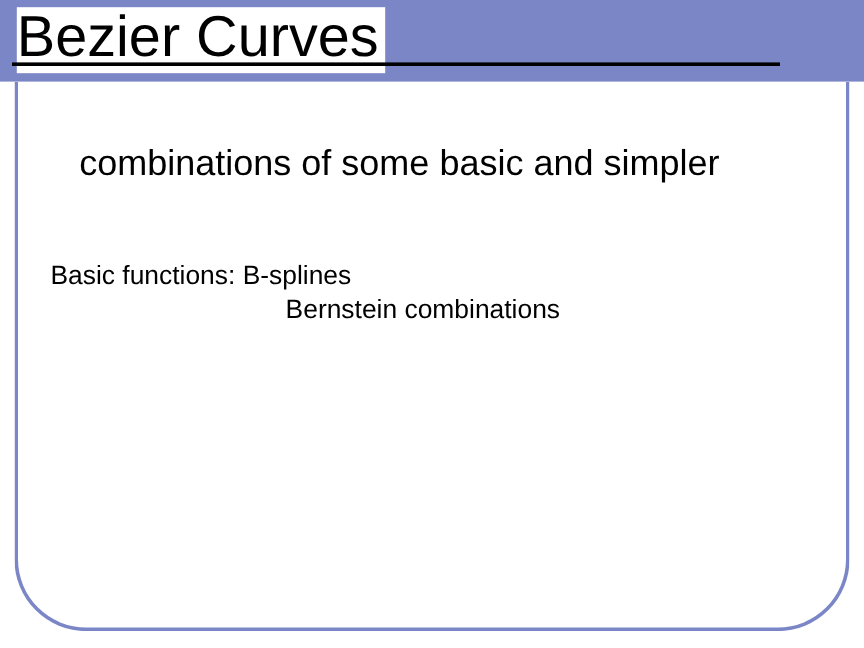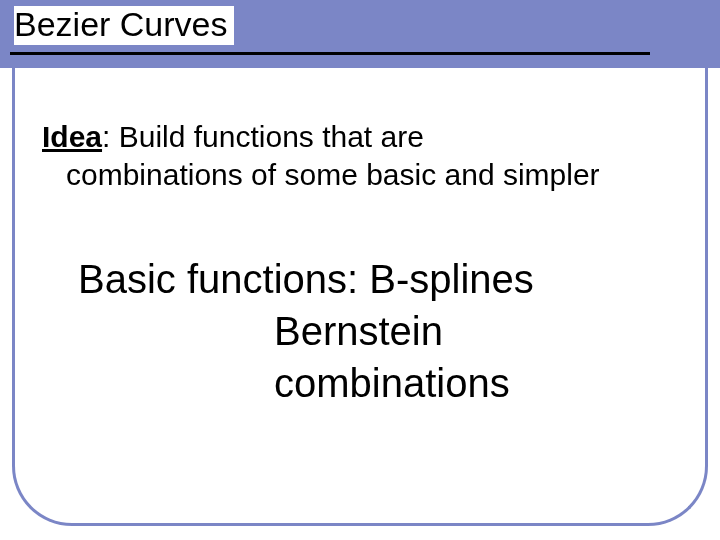--- a/index.html
+++ b/index.html
@@ -12,21 +12,21 @@
   .header-band {
     position: absolute;
     top: 0; left: 0; right: 0;
     height: 68px;
     background: #7b86c6;
   }
   .title {
     position: absolute;
     top: 6px;
     left: 14px;
-    font-size: 34px;
+    font-size: 48px;
     color: #000000;
     background: #ffffff;
     padding: 0 6px 2px 0;
     line-height: 1.1;
   }
   .title-underline {
     position: absolute;
     top: 52px;
     left: 10px;
     width: 640px;
@@ -59,42 +59,38 @@
     font-weight: bold;
     text-decoration: underline;
   }
   .idea-rest {
     font-weight: normal;
   }
   .idea-cont {
     padding-left: 24px;
   }
   .basic-block {
-    font-size: 40px;
+    font-size: 22px;
     line-height: 1.3;
-    margin-left: 36px;
   }
   .bernstein {
     padding-left: 196px;
   }
 </style>
 </head>
 <body>
 
 <div class="header-band"></div>
 
 <div class="title">Bezier Curves</div>
 <div class="title-underline"></div>
 
 <div class="content-frame"></div>
 
 <div class="content">
   <div class="idea-block">
-    <div>
-      <span class="idea-label">Idea</span><span>: </span><span class="idea-rest">Build functions that are</span>
-    </div>
     <div class="idea-cont">combinations of some basic and simpler</div>
   </div>
   <div class="basic-block">
     <div>Basic functions: B-splines</div>
     <div class="bernstein">Bernstein combinations</div>
   </div>
 </div>
 
 </body></html>

